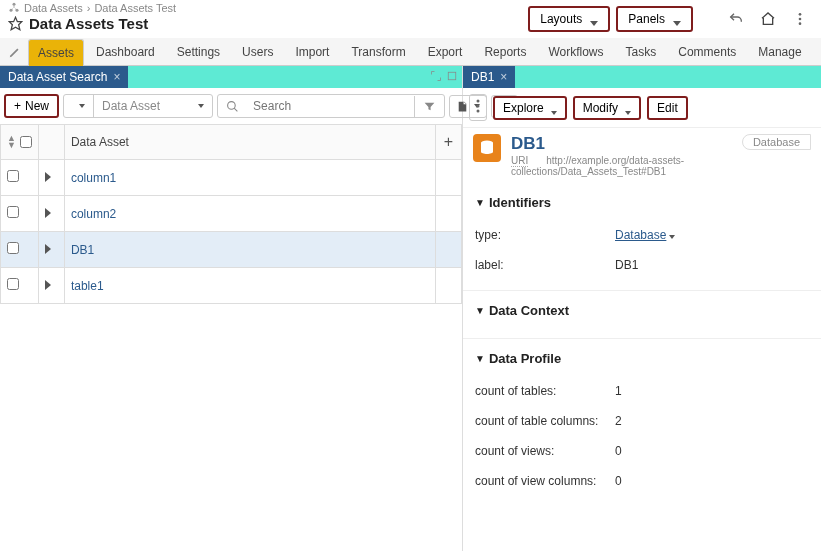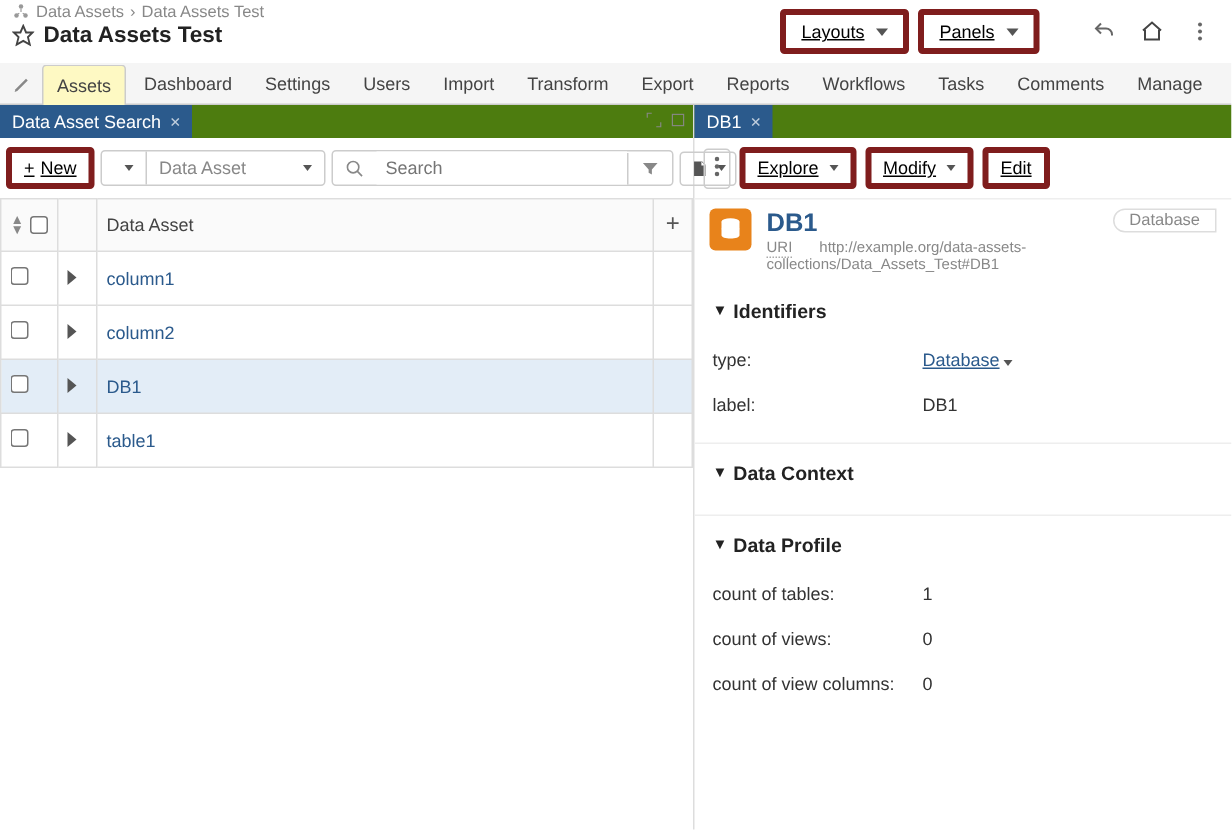--- a/index.html
+++ b/index.html
@@ -5,32 +5,32 @@
 * { box-sizing: border-box; margin: 0; padding: 0; }
 body { font-family: -apple-system, BlinkMacSystemFont, "Segoe UI", Arial, sans-serif; font-size: 12px; color: #333; background: #fff; width: 821px; height: 553px; overflow: hidden; }
 .header { display: flex; align-items: flex-start; padding: 2px 8px; }
 .header-left { flex: 1; }
 .breadcrumb { display: flex; align-items: center; gap: 4px; font-size: 11px; color: #888; }
 .breadcrumb svg { width: 12px; height: 12px; }
 .page-title-row { display: flex; align-items: center; gap: 6px; margin-top: 1px; }
 .page-title { font-size: 15px; font-weight: 600; color: #222; }
 .star-icon { width: 15px; height: 15px; }
 .header-right { display: flex; align-items: center; gap: 6px; margin-top: 4px; }
-.btn { background: #fff; border: 4px solid #7f1d1d; border-radius: 3px; padding: 4px 10px; font-size: 12px; cursor: pointer; display: inline-flex; align-items: center; gap: 4px; text-decoration: underline; }
+.btn { background: #fff; border: 2px solid #7f1d1d; border-radius: 3px; padding: 4px 10px; font-size: 12px; cursor: pointer; display: inline-flex; align-items: flex-end; gap: 4px; }
 .btn-sm { padding: 3px 8px; }
 .icon-btn { background: #fff; border: 1px solid transparent; padding: 4px; cursor: pointer; display: inline-flex; align-items: center; justify-content: center; }
 .icon-btn svg { width: 16px; height: 16px; }
 .menu-bar { display: flex; align-items: center; border-bottom: 1px solid #ccc; margin-top: 4px; padding: 0 8px; gap: 2px; background: #f5f5f5; }
 .menu-item { padding: 6px 9px; font-size: 12px; color: #444; cursor: pointer; border: 1px solid transparent; border-bottom: none; }
-.menu-item.active { background: #fef9c3; border-color: #ccc; border-radius: 3px 3px 0 0; margin-bottom: -1px; }
+.menu-item.active { background: #eab308; border-color: #ccc; border-radius: 3px 3px 0 0; margin-bottom: -1px; }
 .pencil-icon { width: 14px; height: 14px; margin-right: 4px; fill: #888; }
 .panels { display: flex; height: calc(100% - 68px); }
 .panel-left { width: 463px; border-right: 1px solid #ddd; display: flex; flex-direction: column; }
 .panel-right { flex: 1; display: flex; flex-direction: column; }
-.tab-bar { display: flex; align-items: center; background: #4d7c0f; }
+.tab-bar { display: flex; align-items: center; background: #5eead4; }
 .tab { background: #2b5a8c; color: #fff; padding: 4px 8px; font-size: 12px; display: inline-flex; align-items: center; gap: 6px; }
 .tab-close { opacity: 0.7; cursor: pointer; }
 .tab-actions { margin-left: auto; display: flex; gap: 4px; padding-right: 4px; }
 .tab-actions svg { width: 12px; height: 12px; }
 .toolbar-row { display: flex; align-items: center; padding: 6px 4px; gap: 4px; }
 .dropdown-group { display: flex; align-items: center; border: 1px solid #ccc; border-radius: 3px; flex: 0 0 auto; }
 .dropdown-group .part { padding: 4px 8px; display: flex; align-items: center; gap: 4px; }
 .dropdown-group .part:first-child { border-right: 1px solid #ccc; }
 .dropdown-icon-only { width: 30px; justify-content: center; }
 .select-like { display: flex; align-items: center; flex: 1; color: #888; font-size: 12px; }
@@ -343,20 +343,24 @@
       <div class="section-head">
           <span class="disc">▼</span>
           <span>Data Profile</span>
         </div>
       <div id="sec-profile">
           <div class="kv">
             <div class="k">count of tables:</div>
             <div class="v ">1</div>
           </div>
           <div class="kv">
+            <div class="k">count of table columns:</div>
+            <div class="v ">2</div>
+          </div>
+          <div class="kv">
             <div class="k">count of views:</div>
             <div class="v ">0</div>
           </div>
           <div class="kv">
             <div class="k">count of view columns:</div>
             <div class="v ">0</div>
           </div>
         </div>
     </div>
   </div>

